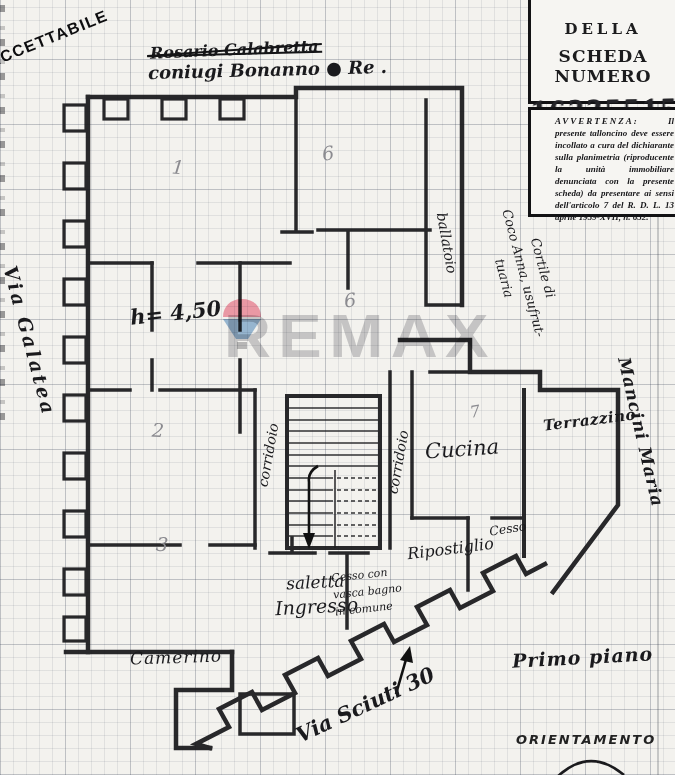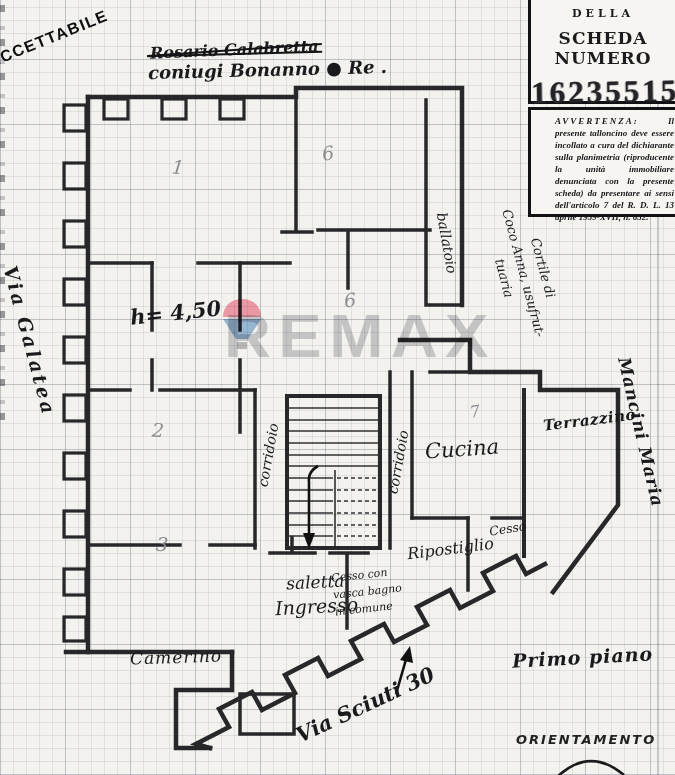--- a/index.html
+++ b/index.html
@@ -30,21 +30,21 @@
   
   .struck{left:150px;top:40px;transform:rotate(-2.5deg);font-size:16px;font-weight:bold;position:absolute;}
   .struck::before,.struck::after{content:"";position:absolute;left:-3px;right:-3px;top:45%;
     border-top:2.5px solid #141416;transform:rotate(-1.5deg);}
   .struck::after{top:68%;transform:rotate(1deg);}
   .owners{left:148px;top:59px;transform:rotate(-1.5deg);font-size:18px;font-weight:bold;}
   
   .schedaBox{left:528px;top:0;width:144px;height:101px;background:#f6f5f2;
     border-left:3px solid #121214;border-right:3px solid #121214;border-bottom:3px solid #121214;
     text-align:center;font-family:"Liberation Serif",serif;}
-  .della{margin-top:7px;font-weight:bold;font-size:11px;letter-spacing:4px;font-family:"DejaVu Serif",serif;}
+  .della{margin-top:20px;font-weight:bold;font-size:15px;letter-spacing:4px;font-family:"DejaVu Serif",serif;}
   .schedaTitle{margin-top:8px;font-weight:bold;font-size:17px;letter-spacing:1px;font-family:"DejaVu Serif",serif;}
   .schedaNum{margin-top:6px;font-weight:bold;font-size:31px;letter-spacing:3px;color:#242428;
     transform:rotate(-1deg);text-shadow:1px 0 0 rgba(30,30,35,.5), -1px 1px 0 rgba(30,30,35,.25);}
   
   .avvBox{left:528px;top:107px;width:156px;height:110px;background:#f6f5f2;
     border:3px solid #121214;box-sizing:border-box;padding:6px 7px 4px 24px;
     font-family:"Liberation Serif",serif;font-style:italic;font-weight:bold;
     font-size:9px;line-height:1.33;text-align:justify;color:#17171a;}
   .avvBox b{letter-spacing:2px;}
   

